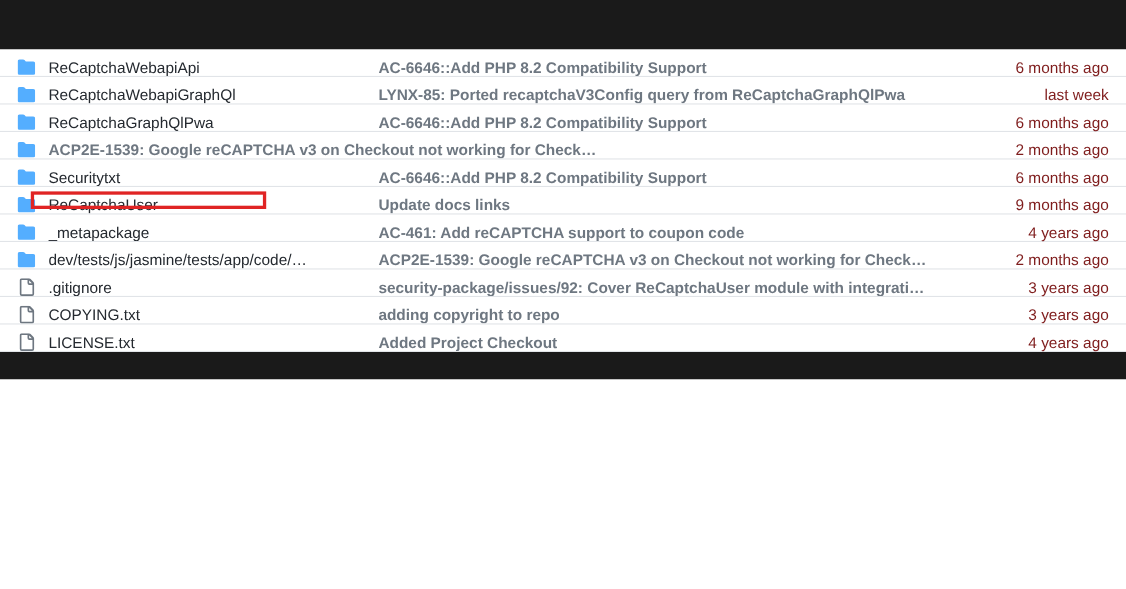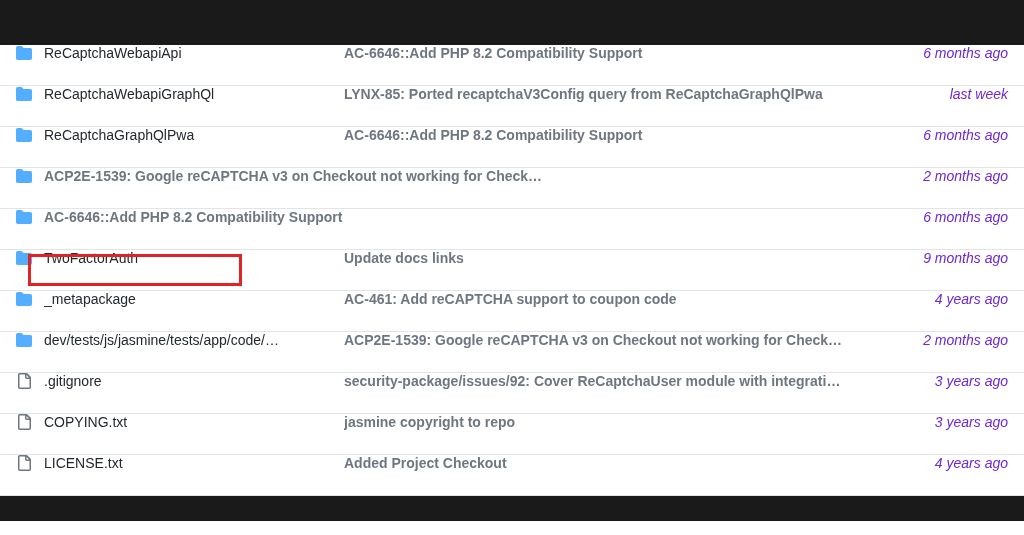--- a/index.html
+++ b/index.html
@@ -16,22 +16,22 @@
     }
     .bottom-bar {
       height: 25px;
       background: #1a1a1a;
     }
     .file-list {
       background: #fff;
     }
     .row {
       display: flex;
-      align-items: flex-start;
-      height: 41px;
+      align-items: flex-end;
+      height: 25px;
       padding: 0 16px;
       border-bottom: 1px solid #e1e4e8;
     }
     .icon-cell {
       width: 28px;
       flex-shrink: 0;
       display: flex;
       align-items: center;
     }
     .name-cell {
@@ -57,22 +57,21 @@
     }
     .msg-cell a {
       color: #6e7781;
       text-decoration: none;
       font-weight: bold;
     }
     .age-cell {
       width: 120px;
       flex-shrink: 0;
       text-align: right;
-      color: #6d28d9;
-      font-style: italic;
+      color: #7f1d1d;
     }
     .folder-icon svg { fill: #54aeff; }
     .file-icon svg { fill: #6e7781; }
     .highlight-box {
       position: relative;
     }
     .highlight-box::after {
       content: "";
       position: absolute;
       left: 28px;
@@ -127,30 +126,31 @@
       </div>
       <div class="msg-cell"><a href="#">ACP2E-1539: Google reCAPTCHA v3 on Checkout not working for Check…</a></div>
       <div class="age-cell">2 months ago</div>
     </div>
     <div class="row">
       <div class="icon-cell folder-icon">
         <svg width="16" height="16" viewBox="0 0 16 16">
           <path d="M1.75 1A1.75 1.75 0 0 0 0 2.75v10.5C0 14.22.78 15 1.75 15h12.5A1.75 1.75 0 0 0 16 13.25v-8.5A1.75 1.75 0 0 0 14.25 3H7.5L6.25 1.5A1.75 1.75 0 0 0 4.9 1H1.75z"></path>
         </svg>
       </div>
+      <div class="name-cell"><a href="#">Securitytxt</a></div>
       <div class="msg-cell"><a href="#">AC-6646::Add PHP 8.2 Compatibility Support</a></div>
       <div class="age-cell">6 months ago</div>
     </div>
     <div class="row highlight-box">
       <div class="icon-cell folder-icon">
         <svg width="16" height="16" viewBox="0 0 16 16">
           <path d="M1.75 1A1.75 1.75 0 0 0 0 2.75v10.5C0 14.22.78 15 1.75 15h12.5A1.75 1.75 0 0 0 16 13.25v-8.5A1.75 1.75 0 0 0 14.25 3H7.5L6.25 1.5A1.75 1.75 0 0 0 4.9 1H1.75z"></path>
         </svg>
       </div>
-      <div class="name-cell"><a href="#">TwoFactorAuth</a></div>
+      <div class="name-cell"><a href="#">ReCaptchaUser</a></div>
       <div class="msg-cell"><a href="#">Update docs links</a></div>
       <div class="age-cell">9 months ago</div>
     </div>
     <div class="row">
       <div class="icon-cell folder-icon">
         <svg width="16" height="16" viewBox="0 0 16 16">
           <path d="M1.75 1A1.75 1.75 0 0 0 0 2.75v10.5C0 14.22.78 15 1.75 15h12.5A1.75 1.75 0 0 0 16 13.25v-8.5A1.75 1.75 0 0 0 14.25 3H7.5L6.25 1.5A1.75 1.75 0 0 0 4.9 1H1.75z"></path>
         </svg>
       </div>
       <div class="name-cell"><a href="#">_metapackage</a></div>
@@ -177,21 +177,21 @@
       <div class="msg-cell"><a href="#">security-package/issues/92: Cover ReCaptchaUser module with integrati…</a></div>
       <div class="age-cell">3 years ago</div>
     </div>
     <div class="row">
       <div class="icon-cell file-icon">
         <svg width="16" height="16" viewBox="0 0 16 16">
           <path fill-rule="evenodd" d="M2 1.75C2 .784 2.784 0 3.75 0h6.586c.464 0 .909.184 1.237.513l2.914 2.914c.329.328.513.773.513 1.237v9.586A1.75 1.75 0 0 1 13.25 16h-9.5A1.75 1.75 0 0 1 2 14.25V1.75zm1.5 0v12.5c0 .138.112.25.25.25h9.5a.25.25 0 0 0 .25-.25V6h-2.75A1.75 1.75 0 0 1 9 4.25V1.5H3.75a.25.25 0 0 0-.25.25zM10.5 2.06V4.25c0 .138.112.25.25.25h2.19L10.5 2.06z"></path>
         </svg>
       </div>
       <div class="name-cell"><a href="#">COPYING.txt</a></div>
-      <div class="msg-cell"><a href="#">jasmine copyright to repo</a></div>
+      <div class="msg-cell"><a href="#">adding copyright to repo</a></div>
       <div class="age-cell">3 years ago</div>
     </div>
     <div class="row">
       <div class="icon-cell file-icon">
         <svg width="16" height="16" viewBox="0 0 16 16">
           <path fill-rule="evenodd" d="M2 1.75C2 .784 2.784 0 3.75 0h6.586c.464 0 .909.184 1.237.513l2.914 2.914c.329.328.513.773.513 1.237v9.586A1.75 1.75 0 0 1 13.25 16h-9.5A1.75 1.75 0 0 1 2 14.25V1.75zm1.5 0v12.5c0 .138.112.25.25.25h9.5a.25.25 0 0 0 .25-.25V6h-2.75A1.75 1.75 0 0 1 9 4.25V1.5H3.75a.25.25 0 0 0-.25.25zM10.5 2.06V4.25c0 .138.112.25.25.25h2.19L10.5 2.06z"></path>
         </svg>
       </div>
       <div class="name-cell"><a href="#">LICENSE.txt</a></div>
       <div class="msg-cell"><a href="#">Added Project Checkout</a></div>

